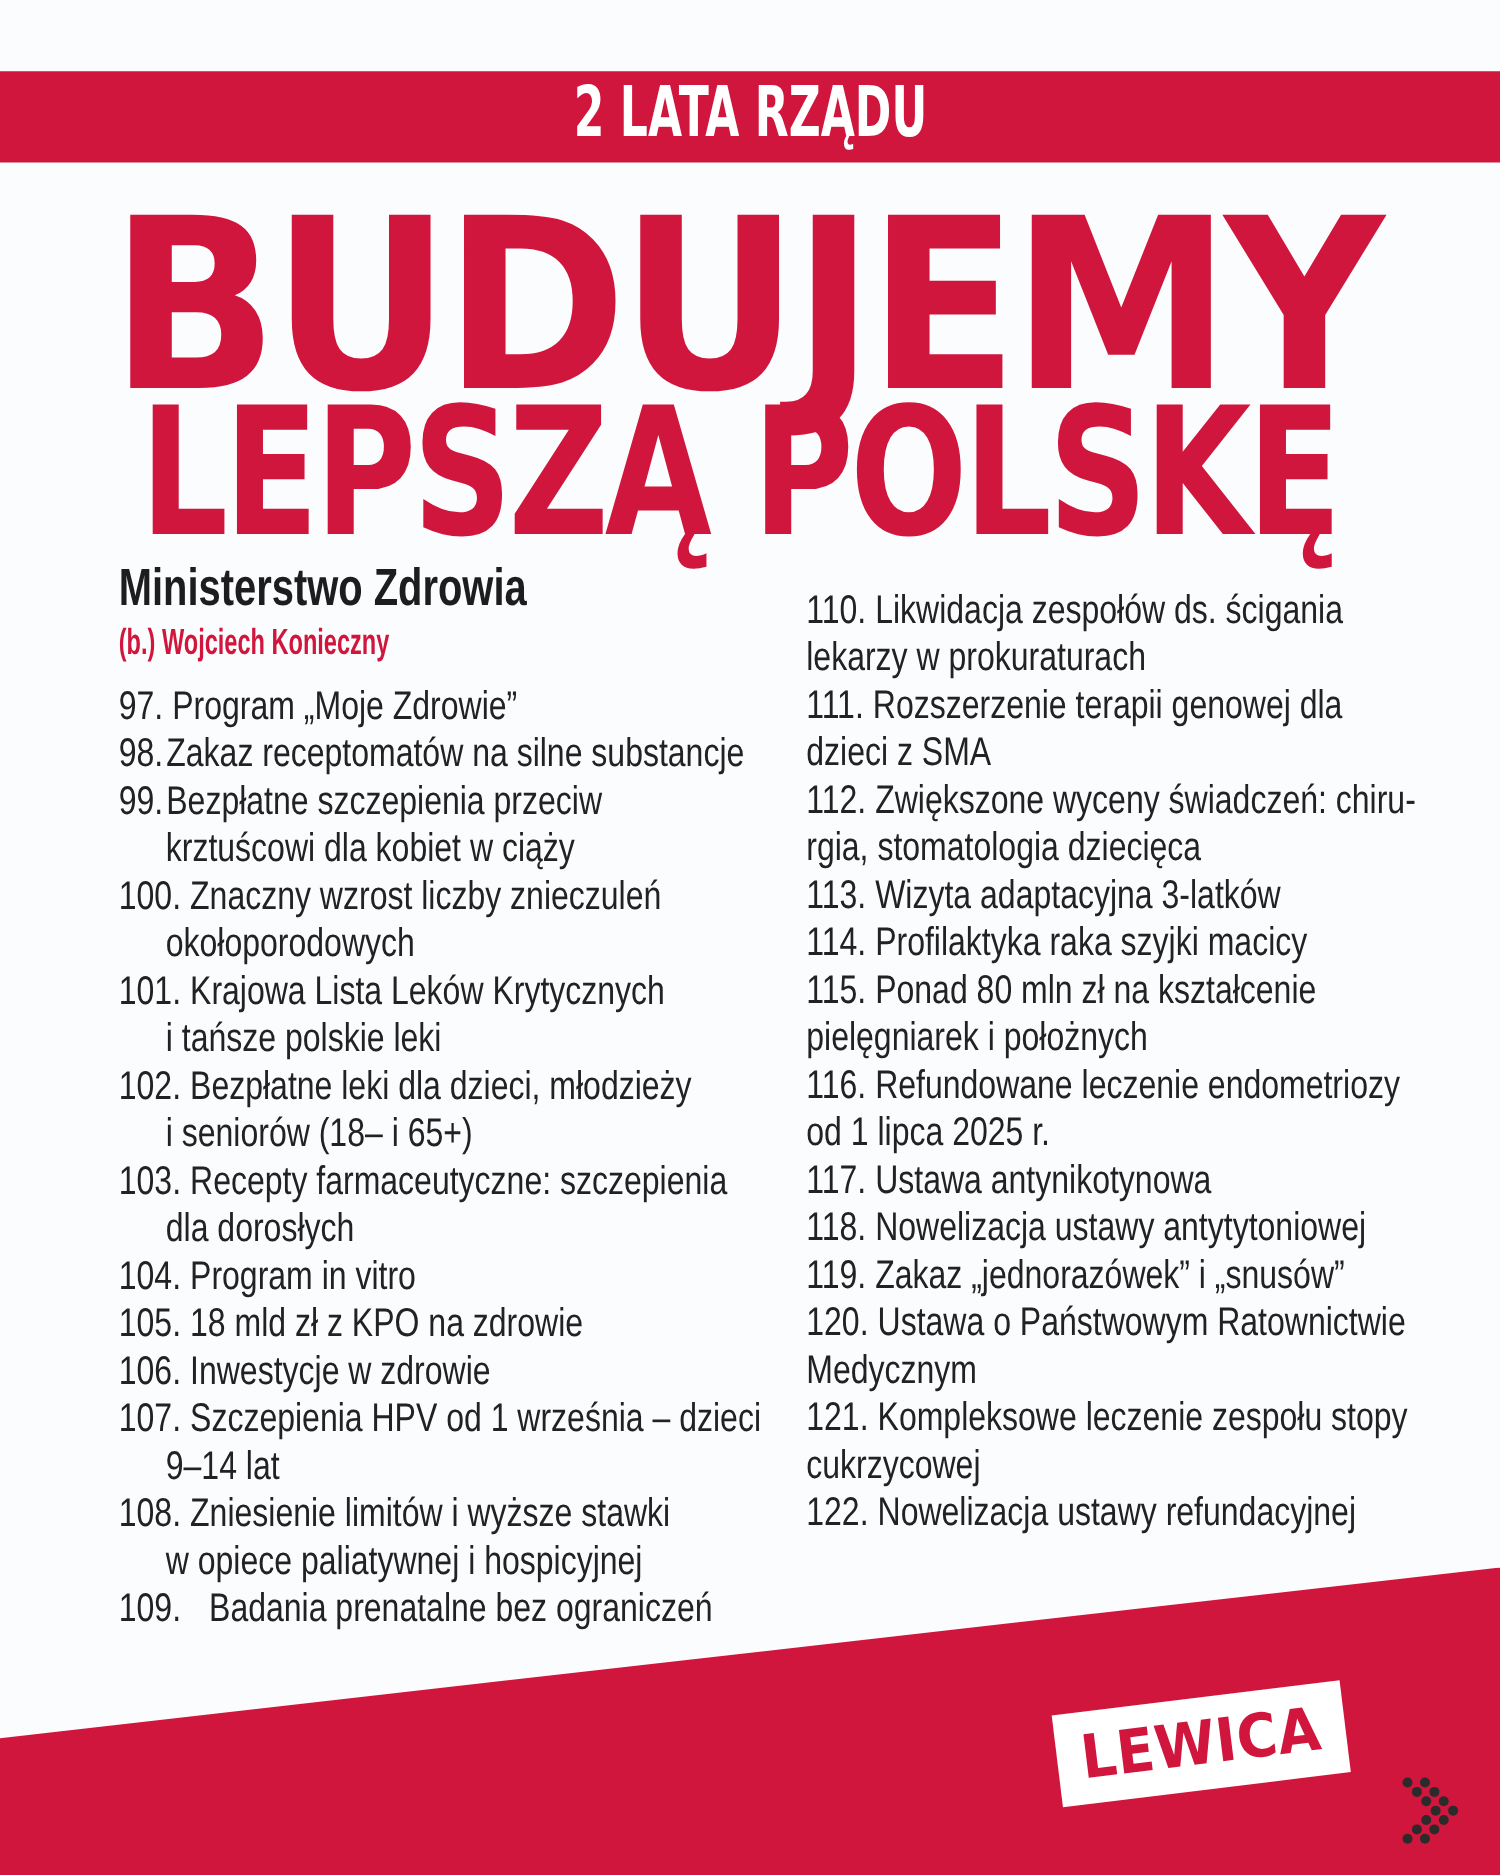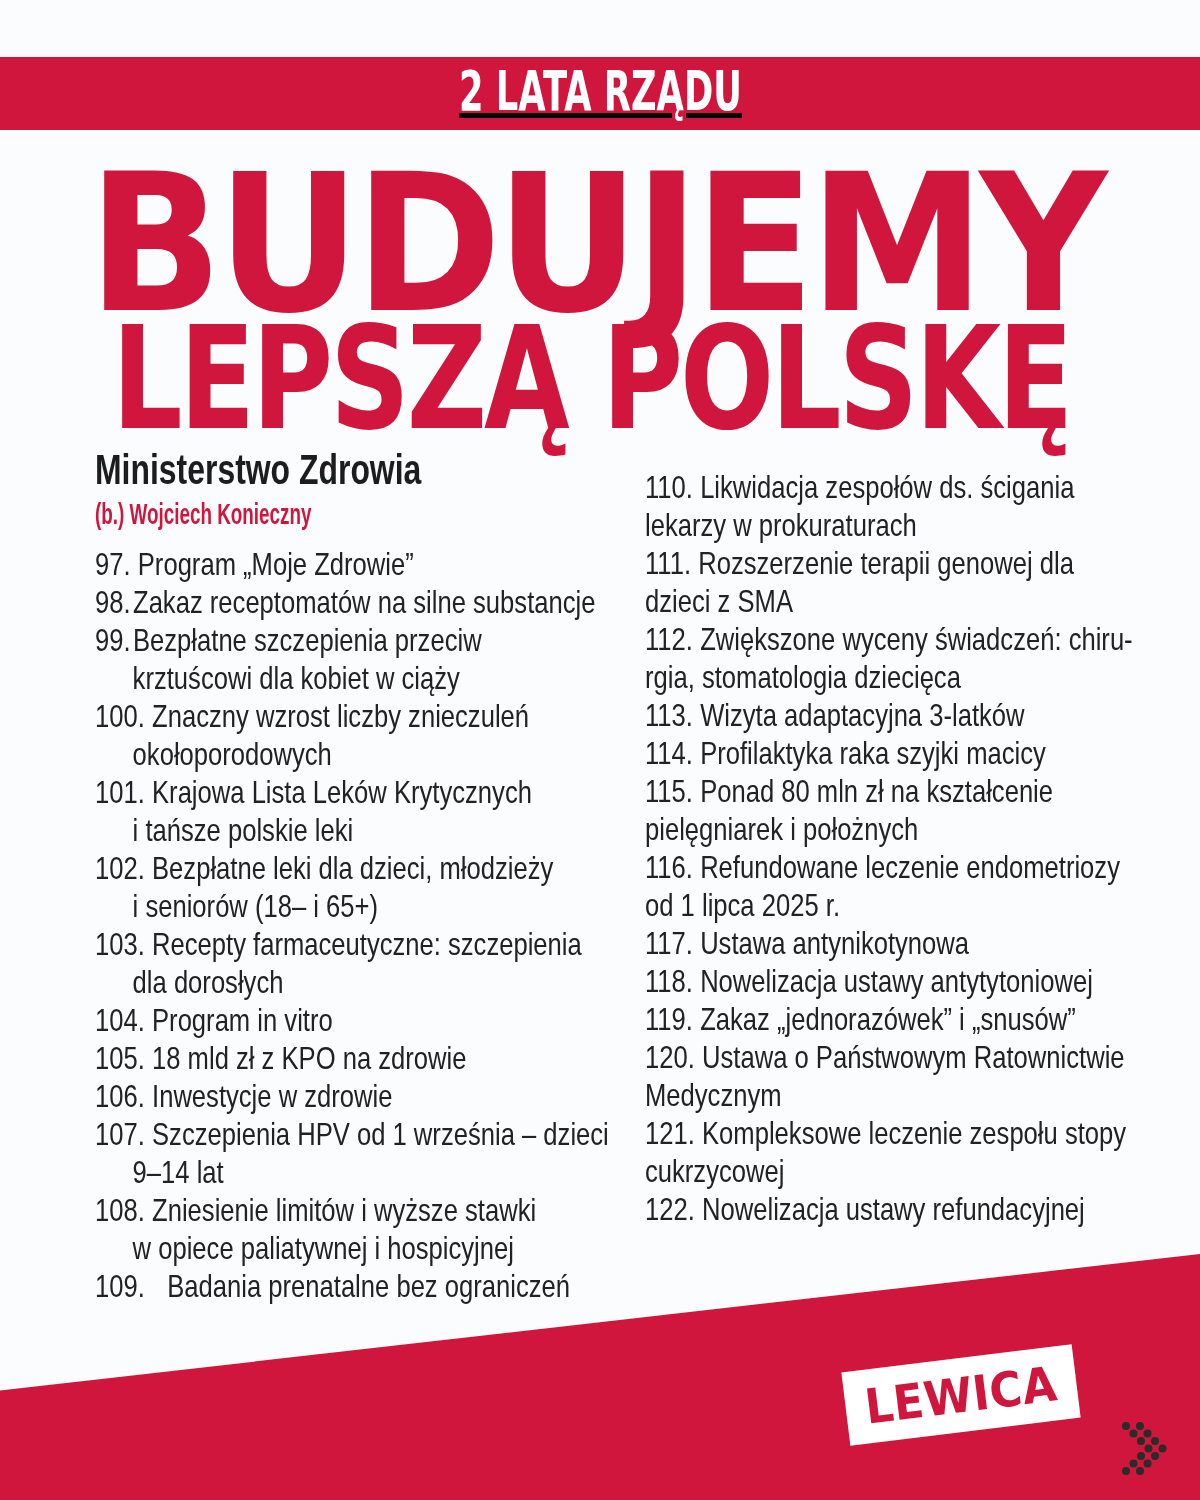--- a/index.html
+++ b/index.html
@@ -18,21 +18,21 @@
     background: var(--bg);
     overflow: hidden;
     font-family: "Liberation Sans", sans-serif;
   }
   
   .banner {
     position: absolute;
     top: 57px; left: 0;
     width: 100%; height: 73px;
     background: var(--red);
-    display: flex; align-items: center; justify-content: center; text-decoration: underline;
+    display: flex; align-items: center; justify-content: center;
   }
   .banner-text {
     color: var(--white);
     font-family: "DejaVu Sans", sans-serif;
     font-weight: bold;
     font-size: 56px;
     line-height: 1;
     transform: scaleX(0.63);
     letter-spacing: 0px;
     padding-bottom: 6px;

